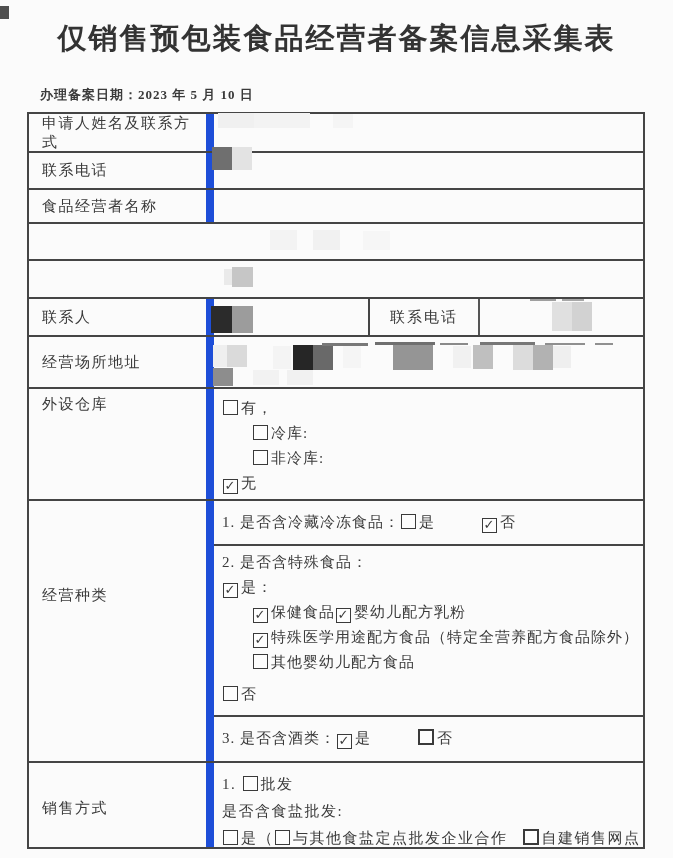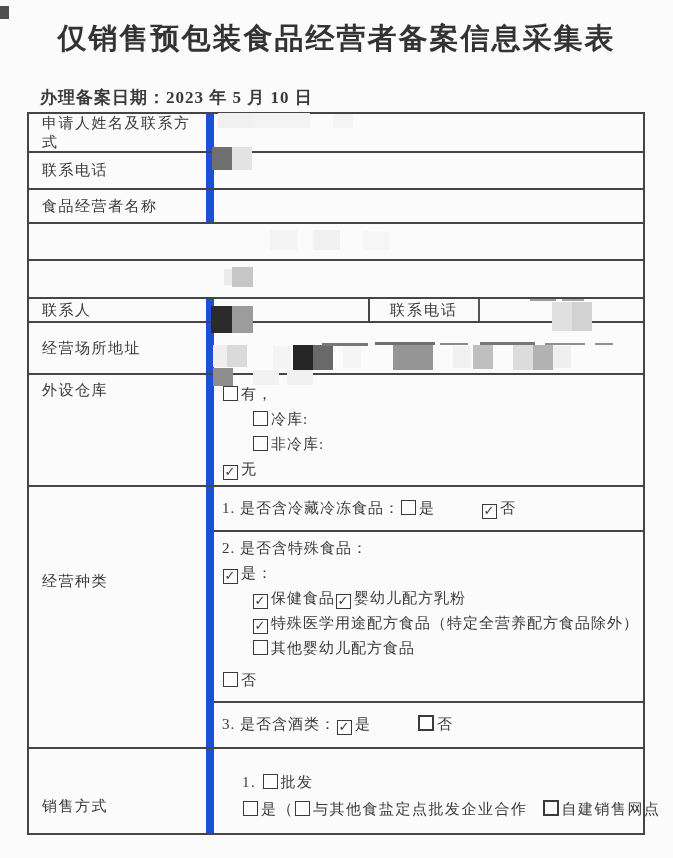--- a/index.html
+++ b/index.html
@@ -12,21 +12,21 @@
     color:#3a3a3a;
   }
   .title{
     position:absolute;top:19px;left:0;right:0;
     text-align:center;
     font-size:29px;font-weight:bold;letter-spacing:2px;
     color:#333;
   }
   .dateline{
     position:absolute;left:40px;top:86px;
-    font-size:17px;font-weight:bold;letter-spacing:1px;
+    font-size:13px;font-weight:bold;letter-spacing:1px;
   }
   .tbl{
     position:absolute;left:27px;top:112px;width:618px;
     border:2px solid #454545;
     box-sizing:border-box;
     font-size:15px;
   }
   .row{display:flex;box-sizing:border-box;border-bottom:2px solid #454545;}
   .row.last{border-bottom:none;}
   .lbl{
@@ -59,21 +59,21 @@
   .ind{display:inline-block;width:30px;}
   .gap{display:inline-block;width:46px;}
   .gap-s{display:inline-block;width:14px;}
   #wh-lines{padding:7px 0 0 8px;line-height:25px;letter-spacing:1px;}
   .catcol{flex:1;display:flex;flex-direction:column;box-sizing:border-box;}
   .sub{box-sizing:border-box;letter-spacing:1px;}
   .sub1{height:45px;border-bottom:2px solid #454545;display:flex;align-items:center;padding-left:8px;}
   .sub2{height:171px;border-bottom:2px solid #454545;padding:4px 0 0 8px;line-height:25px;}
   .sub2 .cline:last-child{margin-top:7px;}
   .sub3{height:44px;display:flex;align-items:center;padding-left:8px;}
-  #sales-lines{padding:20px 0 0 8px;line-height:27px;letter-spacing:1.5px;margin-left:20px;}
+  #sales-lines{padding:8px 0 0 8px;line-height:27px;letter-spacing:1.5px;}
   #redactions div{position:absolute;}
 </style>
 </head>
 <body>
 
 <div class="page">
 
   <div class="title">仅销售预包装食品经营者备案信息采集表</div>
 
   <div class="dateline">
@@ -98,21 +98,21 @@
     </div>
 
     <div class="row" style="height:37px">
       <div class="val"></div>
     </div>
 
     <div class="row" style="height:38px">
       <div class="val"></div>
     </div>
 
-    <div class="row" style="height:24px">
+    <div class="row" style="height:38px">
       <div class="lbl">联系人</div>
       <div class="c1"></div>
       <div class="c2">联系电话</div>
       <div class="c3"></div>
     </div>
 
     <div class="row" style="height:52px">
       <div class="lbl">经营场所地址</div>
       <div class="val"></div>
     </div>
@@ -141,23 +141,24 @@
             <div class="cline"><span class="ind"></span><span class="cb"></span><span>其他婴幼儿配方食品</span></div>
             <div class="cline"><span class="cb"></span><span>否</span></div>
           </div>
         <div class="sub sub3 lines">
             <div class="cline"><span>3. 是否含酒类：</span><span class="cb on">✓</span><span>是</span><span class="gap"></span><span class="cb bold"></span><span>否</span></div>
           </div>
       </div>
     </div>
 
     <div class="row last" style="height:84px">
-      <div class="lbl top" style="padding-top:48px">销售方式</div>
+      <div class="lbl top" style="padding-top:36px">销售方式</div>
       <div class="val lines" id="sales-lines">
           <div class="cline"><span>1. </span><span class="cb"></span><span>批发</span></div>
+          <div class="cline"><span>是否含食盐批发:</span></div>
           <div class="cline"><span class="cb"></span><span>是（</span><span class="cb"></span><span>与其他食盐定点批发企业合作</span><span class="gap-s"></span><span class="cb bold"></span><span>自建销售网点</span></div>
         </div>
     </div>
 
   </div>
 
   <div id="redactions">
       <div style="left: 0px; top: 6px; width: 9px; height: 13px; background: rgb(79, 79, 79);"></div>
       <div style="left: 218px; top: 113px; width: 36px; height: 15px; background: rgb(240, 240, 240);"></div>
       <div style="left: 254px; top: 113px; width: 56px; height: 15px; background: rgb(243, 243, 243);"></div>

